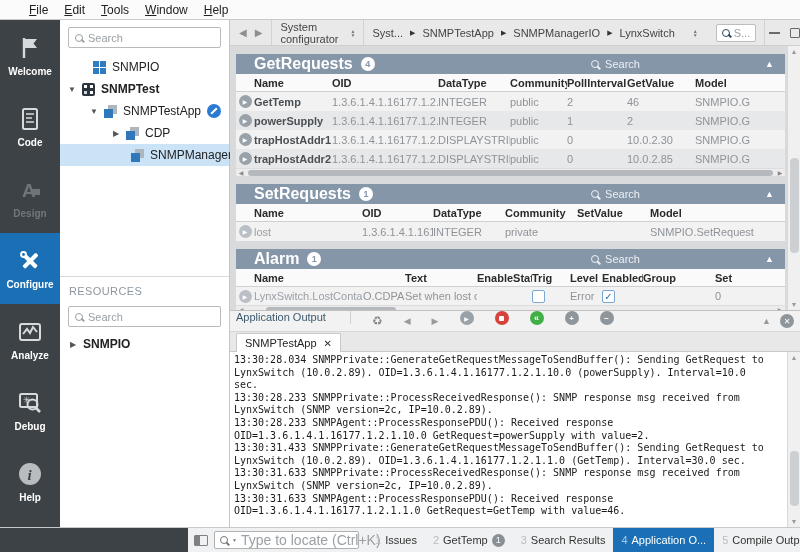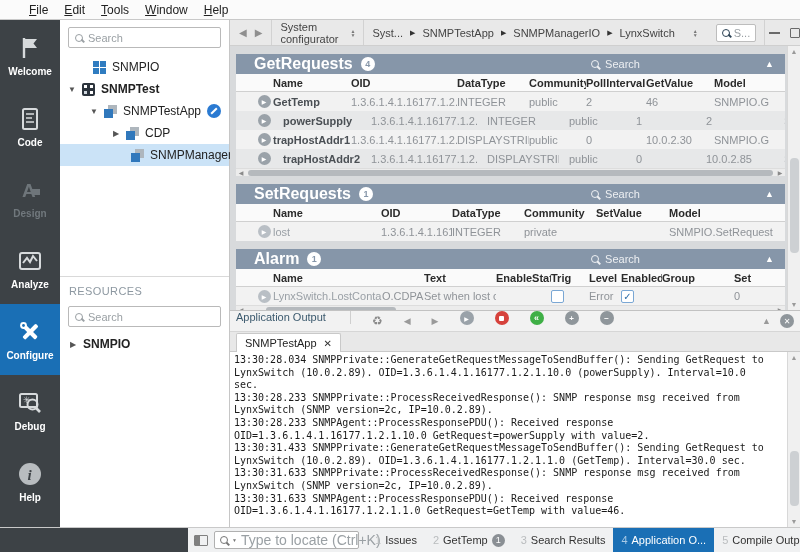--- a/index.html
+++ b/index.html
@@ -67,28 +67,28 @@
   .sections { flex:1; padding:8px 0 0 6px; overflow:hidden; }
   .vscroll { width:13px; background:#f0f0f0; border-left:1px solid #d8d8d8; display:flex; flex-direction:column; align-items:center; justify-content:space-between; padding:2px 0; }
   .vscroll .varr { font-size:7px; color:#9a9a9a; }
   .vthumb { width:9px; background:#cdd0d3; border-radius:4px; }
   .section { margin-bottom:8px; margin-right:2px; }
   .sec-header { height:20px; background:#8696a9; display:flex; align-items:center; color:#fff; }
   .sec-title { font-size:16px; font-weight:bold; margin-left:18px; }
   .count { min-width:14px; height:14px; border-radius:8px; background:#fff; color:#8696a9; font-size:9px; font-weight:bold; display:flex; align-items:center; justify-content:center; padding:0 3px; margin-left:8px; }
   .hsearch { display:flex; align-items:center; gap:6px; width:160px; margin-left:auto; color:rgba(255,255,255,.85); font-size:11px; }
   .collapse-arr { font-size:9px; color:#fff; margin:0 11px 0 14px; }
-  .grid { display:grid; align-items:center;padding-left:19px; }
+  .grid { display:grid; align-items:center; }
   .g-get  { grid-template-columns:18px 78px 106px 72px 57px 60px 68px 1fr; }
   .g-set  { grid-template-columns:18px 108px 71px 72px 72px 73px 1fr; }
   .g-alarm{ grid-template-columns:18px 109px 42px 72px 55px 38px 32px 41px 72px 1fr; }
   .cols { height:18px; background:#fafafa; border-bottom:1px solid #d0d0d0; font-size:11px; font-weight:bold; color:#2b2b2b; }
   .trow { height:19px; font-size:11px; color:#8f9398; }
   .trow.a0 { background:#f2f2f2; }
-  .trow.a1 { background:#e7e8e9;gap:10px; }
+  .trow.a1 { background:#e7e8e9; }
   .trow .cname { color:#4a4f54; font-weight:bold; }
   .trow.dim .cname { color:#9aa0a6; font-weight:normal; }
   .cell { overflow:hidden; white-space:nowrap; text-overflow:clip; }
   .icon-cell { display:flex; justify-content:center; }
   .play { width:13px; height:13px; border-radius:50%; background:#9aa2a9; color:#fff; font-size:6px; display:flex; align-items:center; justify-content:center; flex:none; }
   .hscroll { height:8px; background:#ececec; border-top:1px solid #ddd; display:flex; align-items:center; position:relative; }
   .hscroll .ha { font-size:6px; color:#8a8a8a; width:10px; text-align:center; }
   .hthumb { height:6px; background:#b5b9bd; border-radius:3px; }
   .cb { width:13px; height:13px; background:#fff; border:1px solid #7aa7d4; border-radius:2px; display:flex; align-items:center; justify-content:center; font-size:10px; color:#2d6da8; }
   .cb.checked::after { content:"✓"; font-weight:bold; }
@@ -168,43 +168,43 @@
       </div>
       <div class="mode-item disabled">
         <span>
             <svg width="26" height="26" viewBox="0 0 26 26">
               <text x="5" y="20" font-size="19" font-weight="bold" fill="#6e757a" font-family="Liberation Sans,sans-serif">A</text>
               <rect x="15" y="12" width="8" height="6" fill="#6e757a"></rect>
             </svg>
           </span>
         <span class="mlabel">Design</span>
       </div>
-      <div class="mode-item">
-        <span>
-            <svg width="26" height="26" viewBox="0 0 26 26">
-              <rect x="3" y="5" width="20" height="16" rx="2" fill="none" stroke="#d7dadc" stroke-width="2"></rect>
-              <polyline points="6,15 10,10 13,14 16,8 20,13" fill="none" stroke="#d7dadc" stroke-width="2"></polyline>
-            </svg>
-          </span>
-        <span class="mlabel">Analyze</span>
-      </div>
       <div class="mode-item active">
         <span>
             <svg width="26" height="26" viewBox="0 0 26 26">
               <g transform="rotate(45 13 13)">
                 <rect x="11" y="3" width="4.2" height="19" rx="1.5" fill="#fff"></rect>
               </g>
               <g transform="rotate(-45 13 13)">
                 <rect x="11" y="3" width="4.2" height="19" rx="1.5" fill="#fff"></rect>
               </g>
               <circle cx="6.5" cy="6.5" r="3.4" fill="#fff"></circle>
               <circle cx="6.5" cy="6.5" r="1.4" fill="#1a6fb5"></circle>
             </svg>
           </span>
         <span class="mlabel">Configure</span>
+      </div>
+      <div class="mode-item">
+        <span>
+            <svg width="26" height="26" viewBox="0 0 26 26">
+              <rect x="3" y="5" width="20" height="16" rx="2" fill="none" stroke="#d7dadc" stroke-width="2"></rect>
+              <polyline points="6,15 10,10 13,14 16,8 20,13" fill="none" stroke="#d7dadc" stroke-width="2"></polyline>
+            </svg>
+          </span>
+        <span class="mlabel">Analyze</span>
       </div>
       <div class="mode-item">
         <span>
             <svg width="26" height="26" viewBox="0 0 26 26">
               <rect x="3" y="4" width="17" height="13" rx="1.5" fill="none" stroke="#d7dadc" stroke-width="2"></rect>
               <text x="6" y="13" font-size="9" fill="#d7dadc">✳</text>
               <circle cx="15.5" cy="14.5" r="5" fill="none" stroke="#d7dadc" stroke-width="2"></circle>
               <path d="M19 18l4 4" stroke="#d7dadc" stroke-width="2.6"></path>
             </svg>
           </span>

